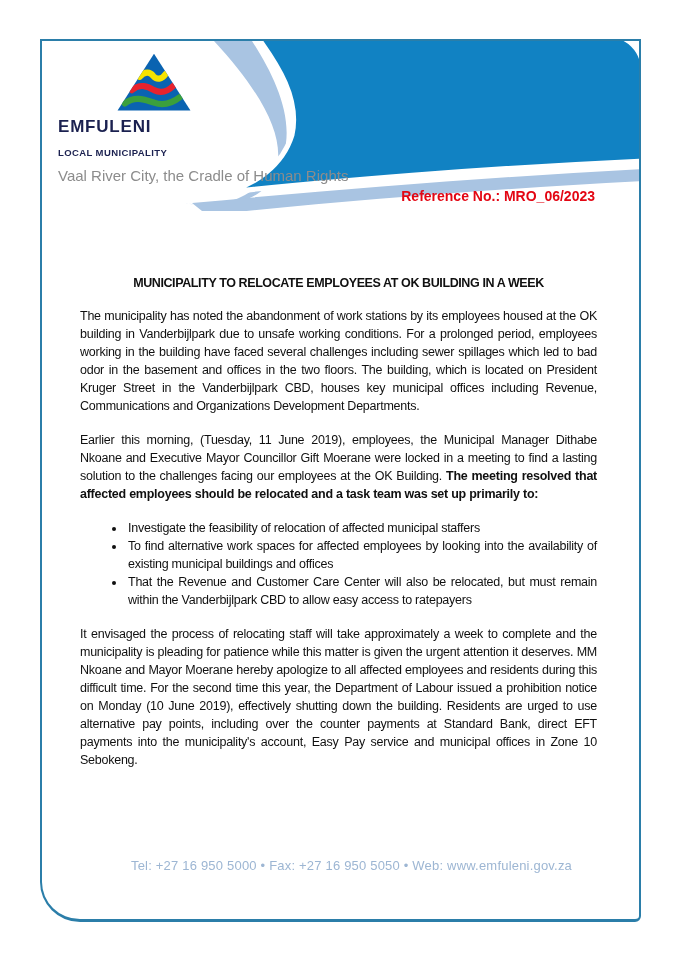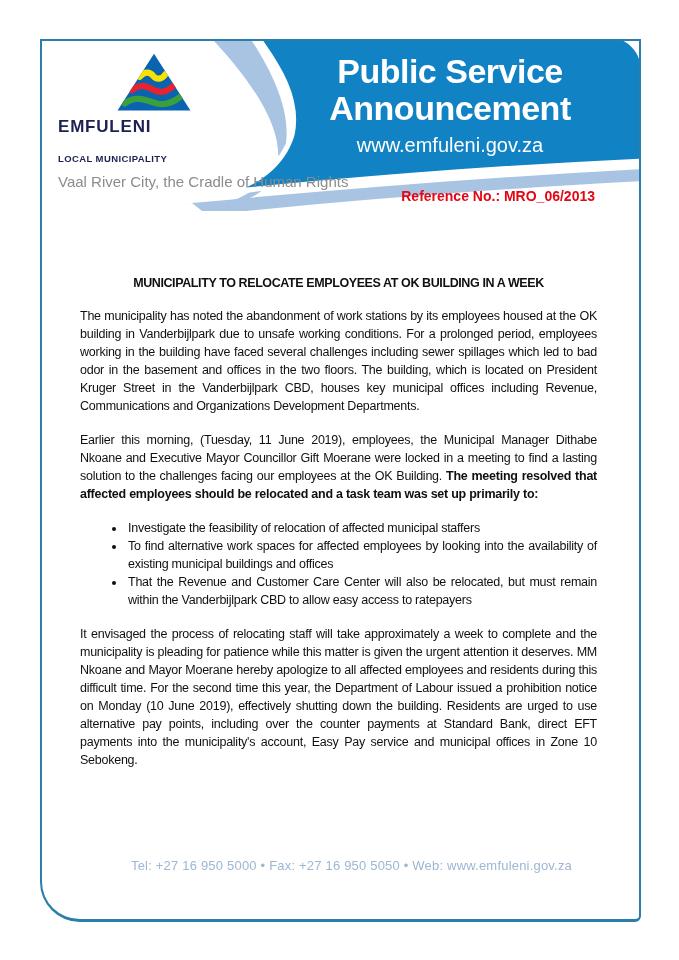--- a/index.html
+++ b/index.html
@@ -35,21 +35,21 @@
     position: absolute; left: 16px; top: 10px; width: 192px;
     text-align: left;
   }
   .logo-mark { display: block; margin: 0 auto; }
   .logo-name {
     font-size: 17px; font-weight: 800; color: #1b2150;
     letter-spacing: 0.8px; margin-top: 2px;
   }
   .logo-sub {
     font-size: 9.5px; font-weight: 700; color: #1b2150;
-    letter-spacing: 0.4px; margin-top: 16px;
+    letter-spacing: 0.4px; margin-top: 10px;
   }
   .logo-tagline {
     font-size: 15px; color: #8c8c8c; margin-top: 9px; white-space: nowrap;
   }
   .reference {
     position: absolute; top: 147px; right: 44px;
     color: #e30613; font-weight: 700; font-size: 14px;
   }
   
   .content { padding: 32px 42px 0 38px; color: #101010; }
@@ -104,25 +104,20 @@
       <path fill="#1182c3" stroke="#ffffff" stroke-width="5" d="M 214,-6
                L 567,-6
                A 34,34 0 0 1 601,28
                L 601,120
                C 450,127 280,140 170,153
                C 216,148 242,120 250,94
                C 258,58 236,24 214,-6
                Z"></path>
     </svg>
 
-    <div class="banner-text">
-      <div class="banner-line">Public Service</div>
-      <div class="banner-line">Announcement</div>
-      <div class="banner-site">www.emfuleni.gov.za</div>
-    </div>
 
     <div class="logo-block">
       <svg class="logo-mark" width="80" height="64" viewBox="0 0 90 70" aria-hidden="true">
         <defs>
           <clipPath id="tri-clip">
             <polygon points="45,2 4,66 86,66"></polygon>
           </clipPath>
         </defs>
         <polygon points="45,2 4,66 86,66" fill="#0a63b1"></polygon>
         <g clip-path="url(#tri-clip)" fill="none" stroke-linecap="round">
@@ -130,21 +125,21 @@
           <path d="M 20,43 C 30,35 38,39 45,43 C 53,47 60,45 67,38" stroke="#e8232d" stroke-width="7"></path>
           <path d="M 12,58 C 24,49 35,54 45,57 C 56,61 65,58 74,51" stroke="#3ba03c" stroke-width="7"></path>
         </g>
       </svg>
       <div class="logo-name">EMFULENI</div>
       <div class="logo-sub">LOCAL MUNICIPALITY</div>
       <div class="logo-tagline">Vaal River City, the Cradle of Human Rights</div>
     </div>
   </div>
 
-  <div class="reference">Reference No.: MRO_06/2013</div>
+  <div class="reference">Reference No.: MRO_06/2023</div>
 
   <div class="content">
 
 
     <div class="headline">MUNICIPALITY TO RELOCATE EMPLOYEES AT OK BUILDING IN A WEEK</div>
 
     <p class="para">The municipality has noted the abandonment of work stations by its employees housed at the OK building in Vanderbijlpark due to unsafe working conditions. For a prolonged period, employees working in the building have faced several challenges including sewer spillages which led to bad odor in the basement and offices in the two floors. The building, which is located on President Kruger Street in the Vanderbijlpark CBD, houses key municipal offices including Revenue, Communications and Organizations Development Departments.</p>
 
     <p class="para"><span>Earlier this morning, (Tuesday, 11 June 2019), employees, the Municipal Manager Dithabe Nkoane and Executive Mayor Councillor Gift Moerane were locked in a meeting to find a lasting solution to the challenges facing our employees at the OK Building. </span><span class="bold-run">The meeting resolved that affected employees should be relocated and a task team was set up primarily to:</span></p>
 

